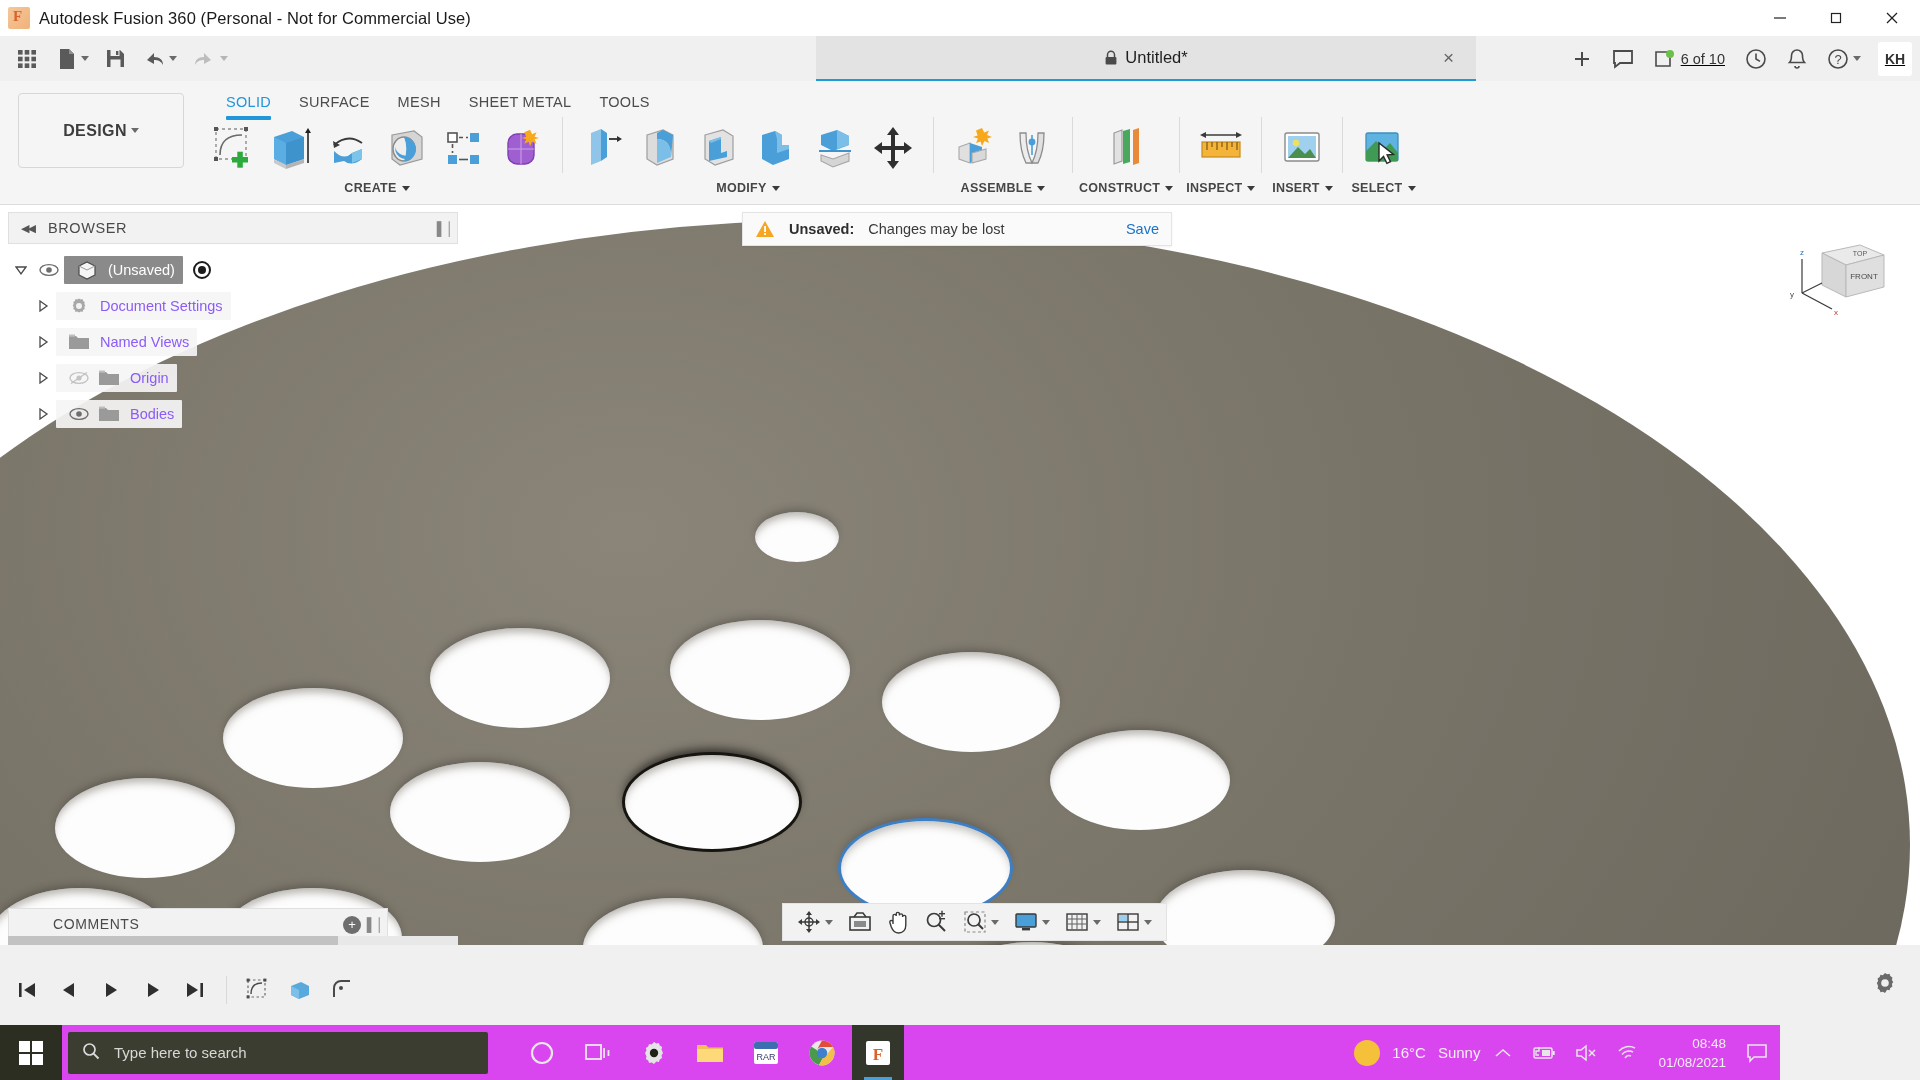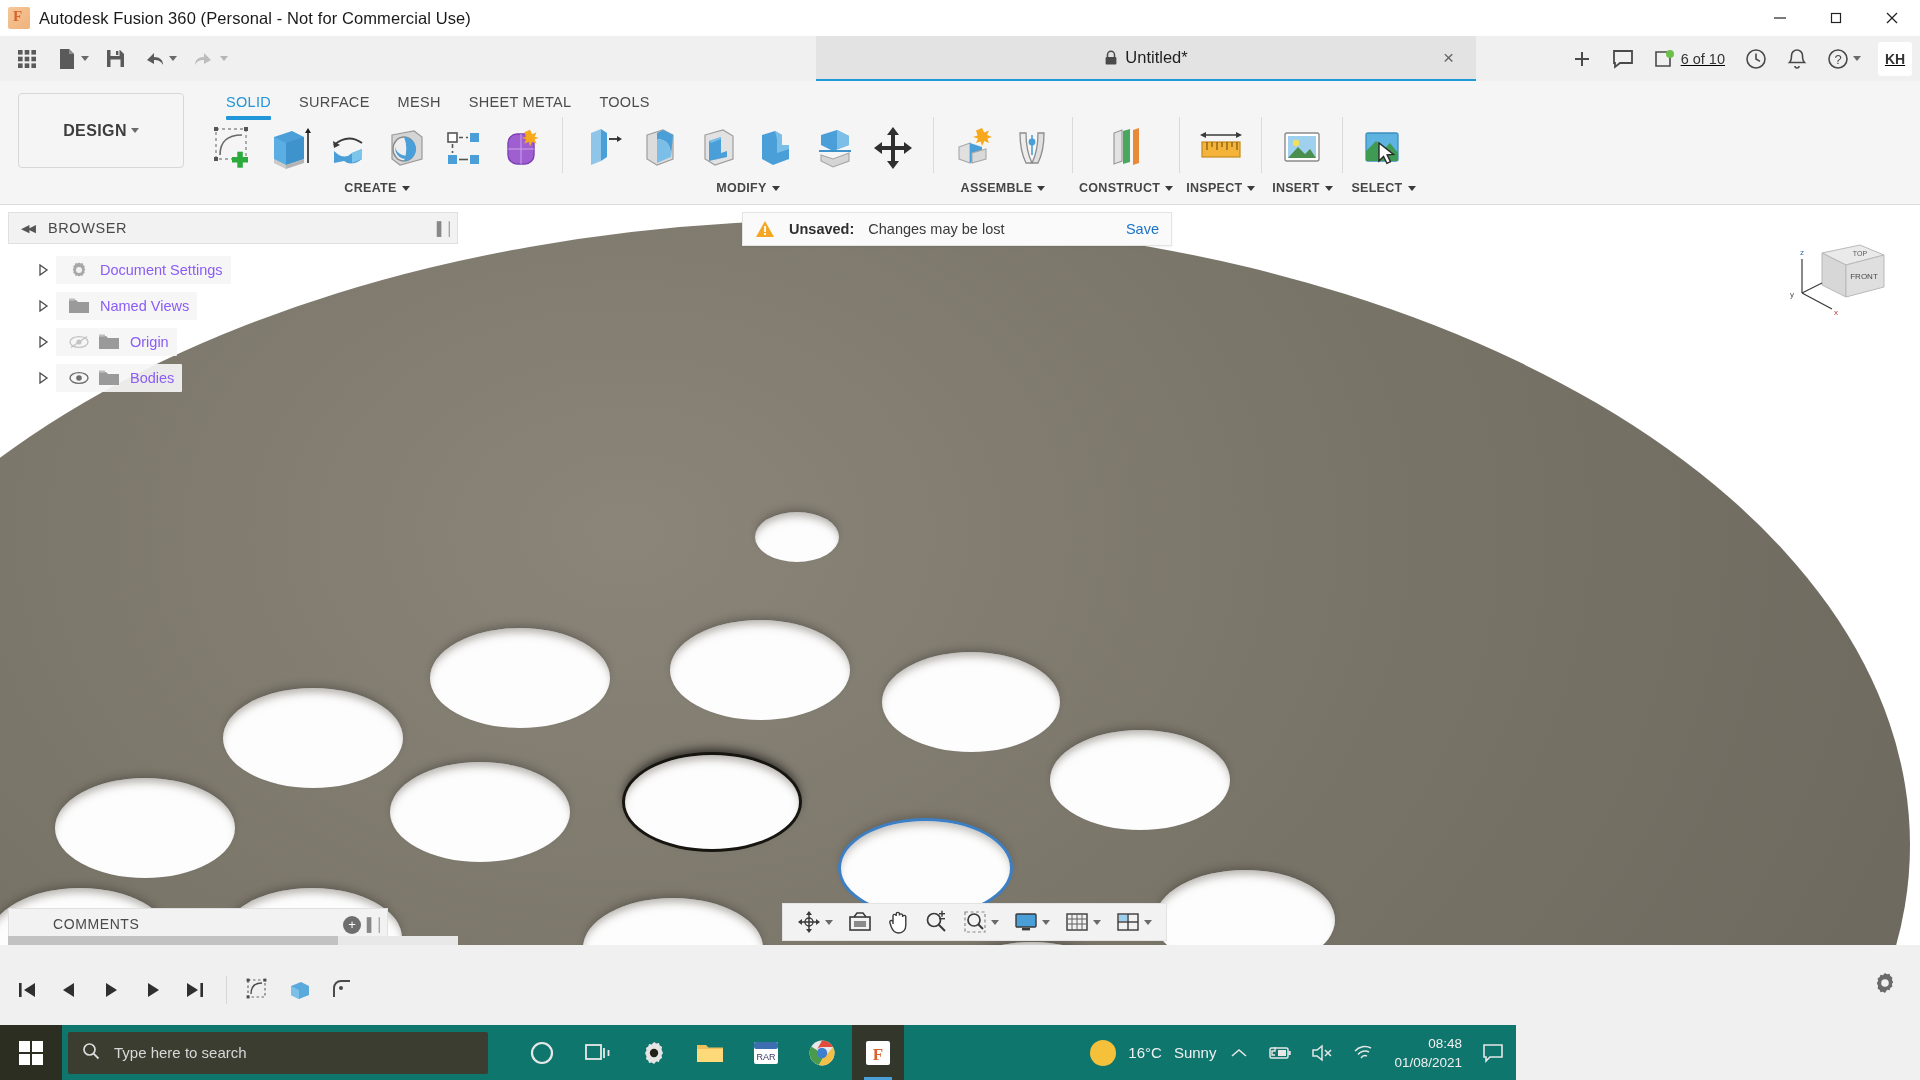--- a/index.html
+++ b/index.html
@@ -207,22 +207,22 @@
   .timeline {
     position: absolute; left: 0; top: 955px; width: 1920px; height: 70px;
     background: #f0f0f0; display: flex; align-items: center; padding-left: 8px; gap: 4px;
   }
   .tlb { width: 38px; height: 40px; display: flex; align-items: center; justify-content: center; color: #3a3a3a; }
   .tl-gear { position: absolute; right: 22px; top: 15px; color: #555; }
   .tl-sep { width: 1px; height: 28px; background: #d8d8d8; margin: 0 8px; }
 
   
   .taskbar {
-    position: absolute; left: 0; top: 1025px; width: 1516px; height: 55px;
-    background: #0f766e; display: flex; align-items: center;
+    position: absolute; left: 0; top: 1025px; width: 1780px; height: 55px;
+    background: #d946ef; display: flex; align-items: center;
   }
   .start {
     width: 62px; height: 55px; display: flex; align-items: center; justify-content: center;
     background: #2b2e21;
   }
   .searchbox {
     margin-left: 6px; width: 420px; height: 42px; background: #3a3d30; border-radius: 2px;
     display: flex; align-items: center; padding-left: 14px; gap: 14px; color: #dcdcdc;
   }
   .searchbox .ph { font-size: 15px; color: #d8d8d8; }
@@ -692,20 +692,45 @@
   </div>
 
   <div class="browser-head">
     <span class="arrows">◀◀</span>
     <span class="t">BROWSER</span>
     <span class="grip">▌│</span>
   </div>
 
   <div class="tree">
 
+    <div class="trow">
+      <div class="tri expanded">
+        <svg width="12" height="12" viewBox="0 0 12 12">
+            <path d="M3 1 L10 6 L3 11 Z" fill="none" stroke="#4a4a4a" stroke-width="1.3"></path>
+          </svg>
+      </div>
+      <div class="eye">
+        <svg width="20" height="14" viewBox="0 0 20 14">
+            <ellipse cx="10" cy="7" rx="9" ry="5.4" fill="none" stroke="#6e6e6e" stroke-width="1.4"></ellipse>
+            <circle cx="10" cy="7" r="2.8" fill="#6e6e6e"></circle>
+          </svg>
+      </div>
+      <div class="pill sel">
+        <span class="tico">
+          <svg width="22" height="20" viewBox="0 0 22 20">
+              <path d="M3 6 L11 2 L19 6 L19 15 L11 19 L3 15 Z" fill="#f5f5f5" stroke="#4a4a4a" stroke-width="1.2"></path>
+              <path d="M3 6 L11 10 L19 6" fill="none" stroke="#9a9a9a" stroke-width="1"></path>
+            </svg>
+        </span>
+        <span class="tlabel sel">(Unsaved)</span>
+      </div>
+      <span class="radio">
+          <i></i>
+        </span>
+    </div>
 
     <div class="trow" style="padding-left:22px">
       <div class="tri">
         <svg width="12" height="12" viewBox="0 0 12 12">
             <path d="M3 1 L10 6 L3 11 Z" fill="none" stroke="#4a4a4a" stroke-width="1.3"></path>
           </svg>
       </div>
       <div class="pill">
         <span class="tico">
           <svg width="20" height="20" viewBox="0 0 20 20">

